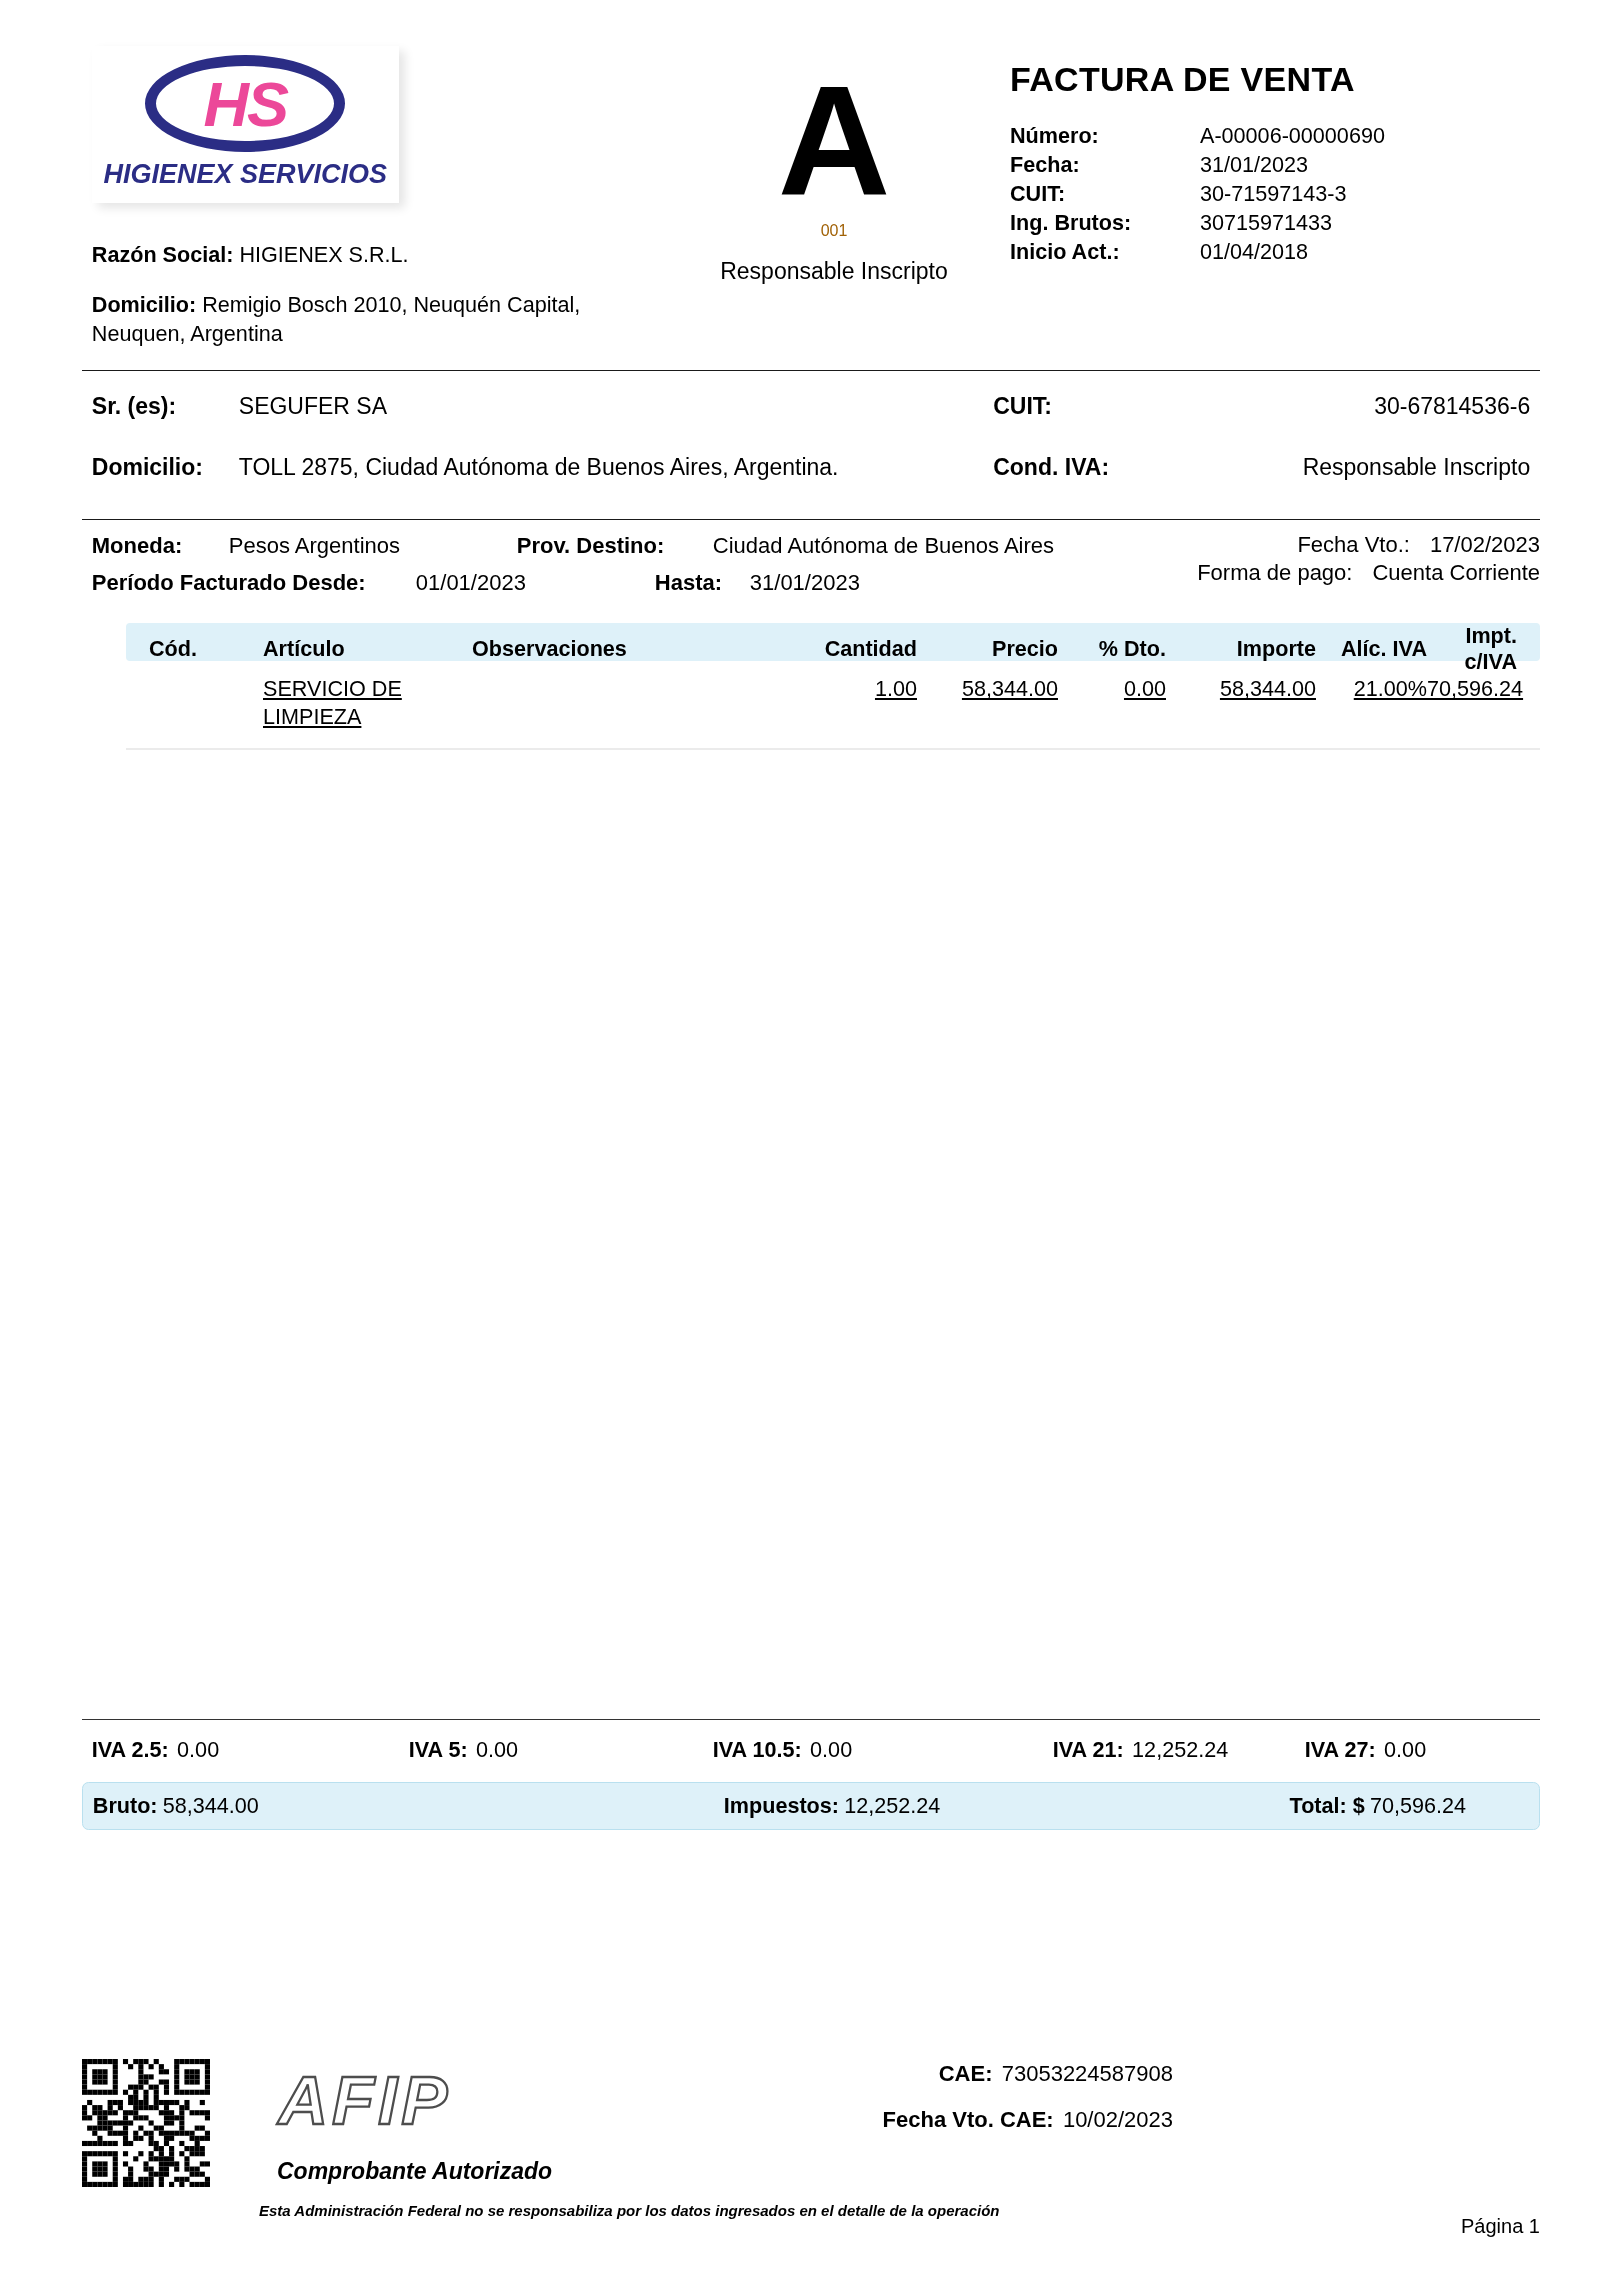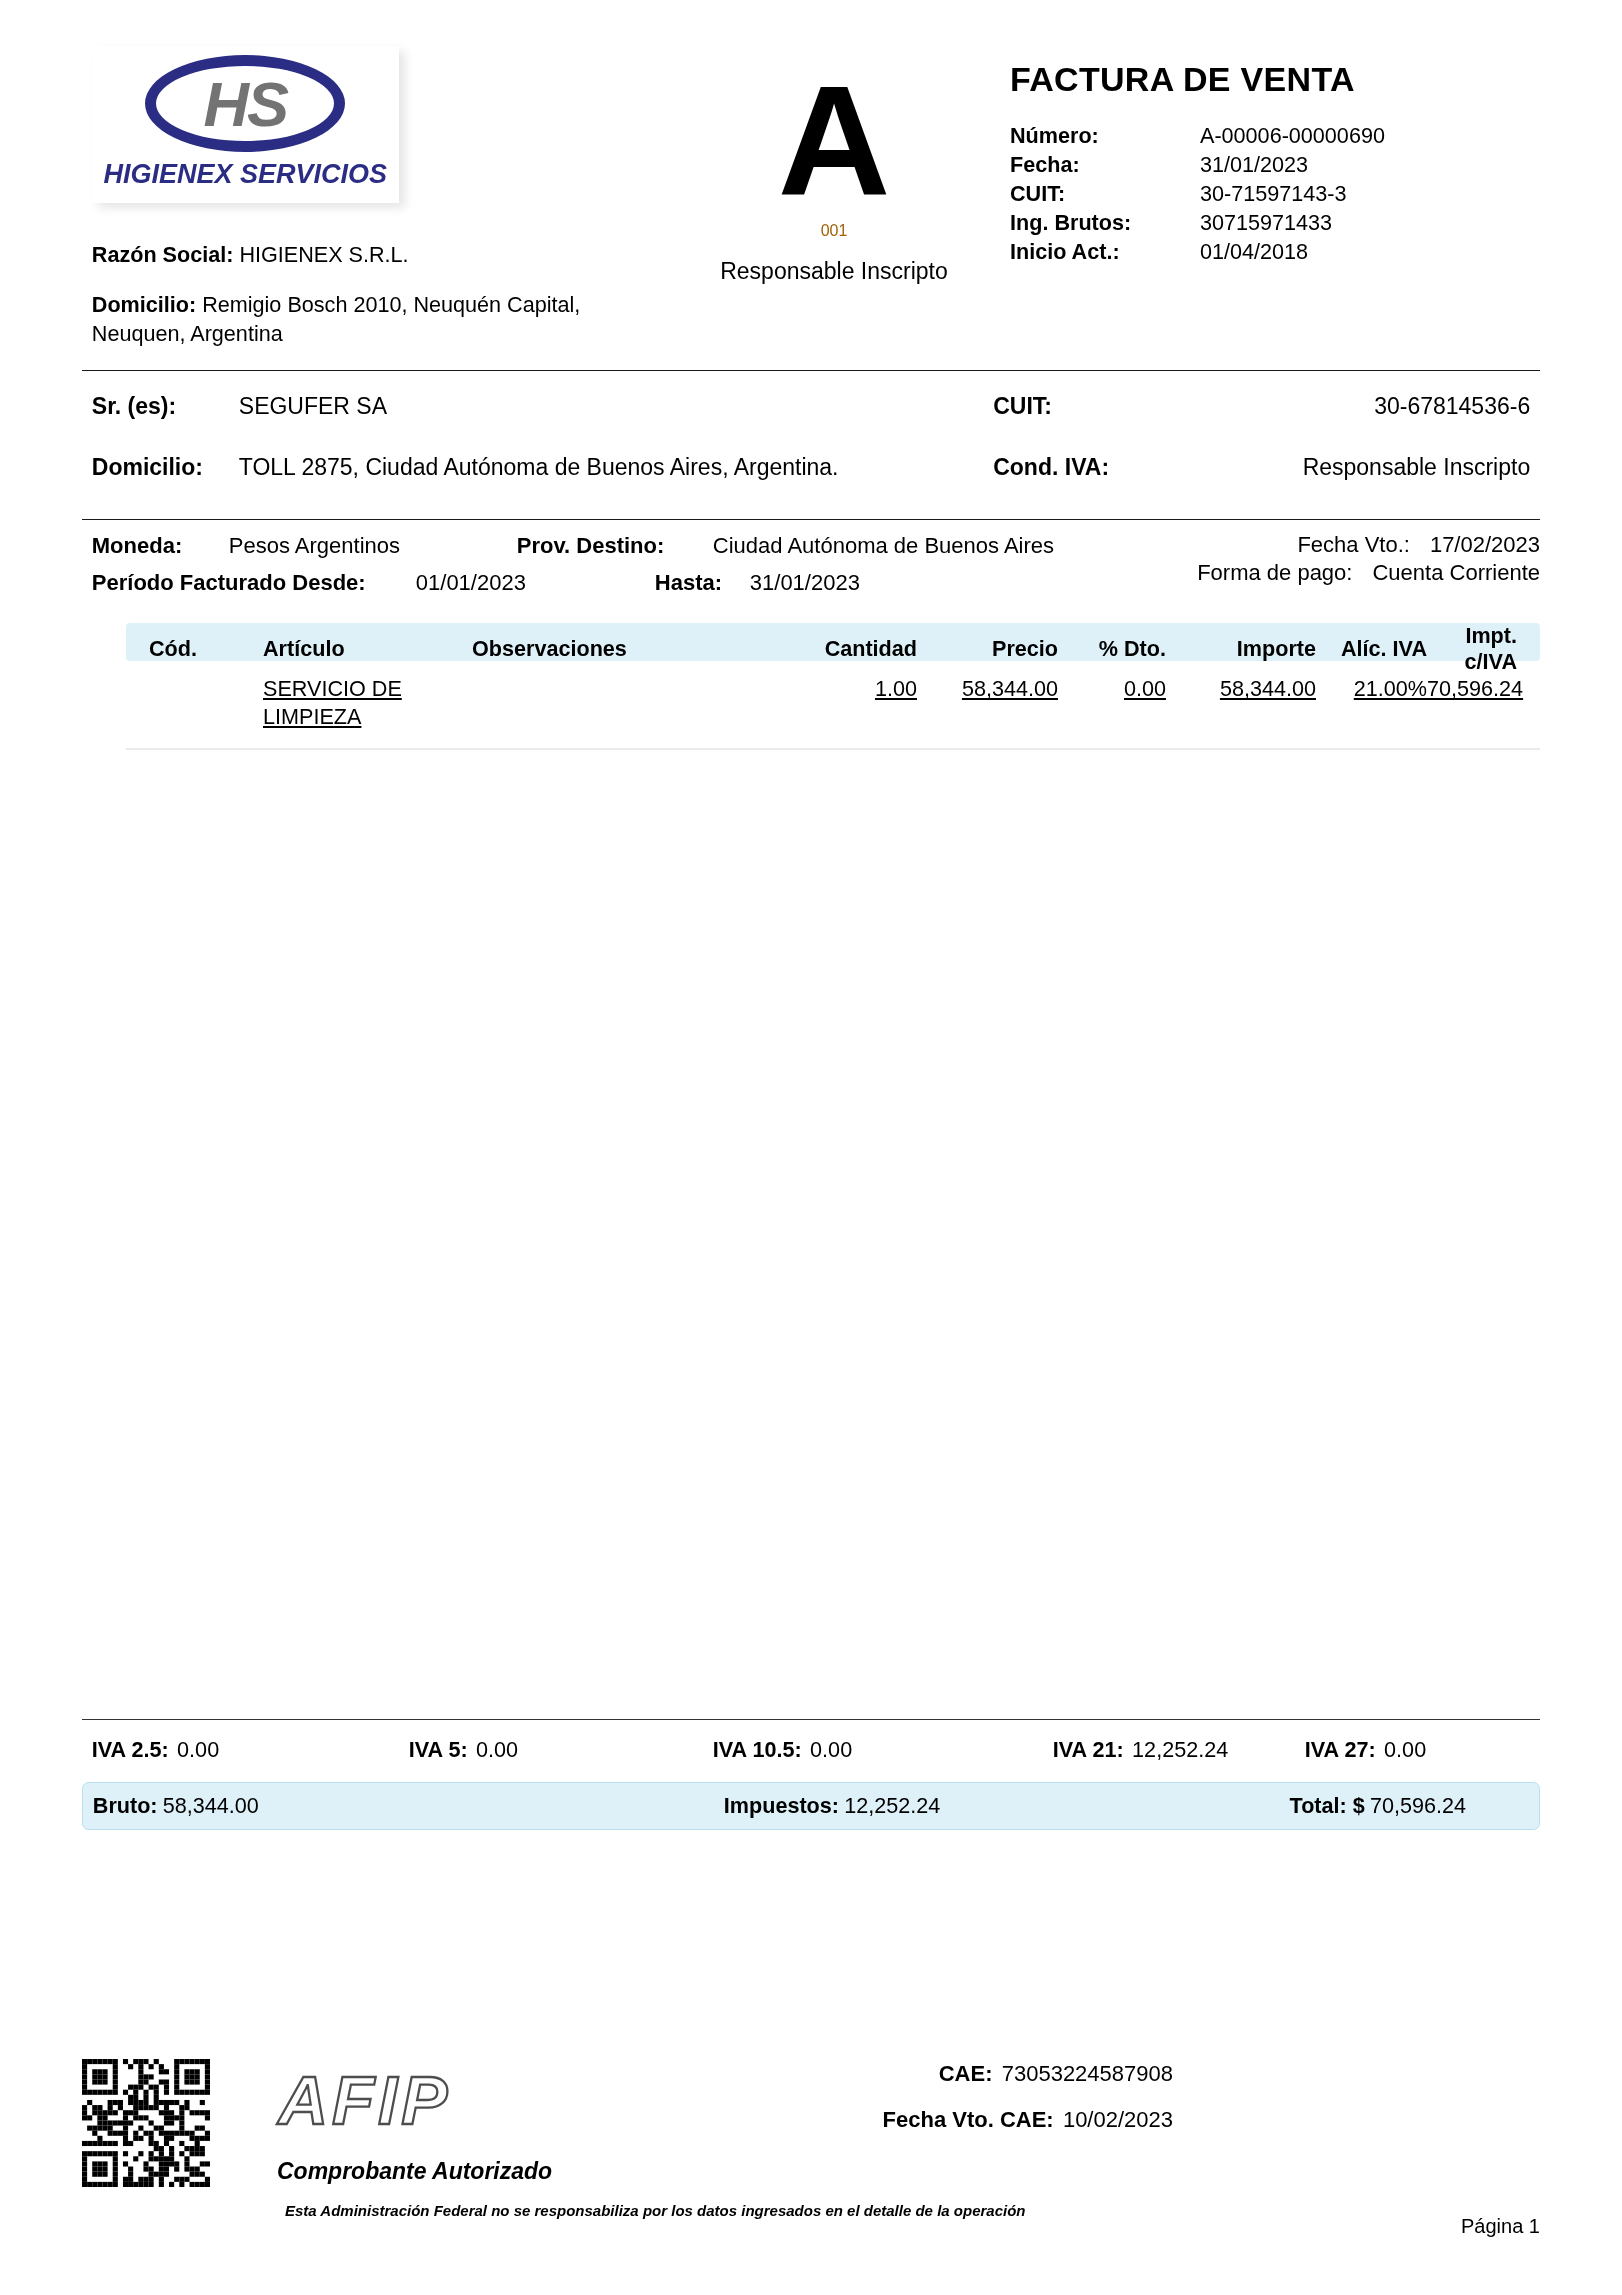--- a/index.html
+++ b/index.html
@@ -22,21 +22,21 @@
   .logo-card {
     width:307px; margin-left:9.8px; padding:9.2px 0 13px;
     text-align:center; box-shadow:5.9px 4.6px 9.2px rgba(0,0,0,0.10);
     background:#fff;
   }
   .logo-oval {
     width:200px; height:97px; margin:0 auto;
     border:11px solid #2b2d85; border-radius:50%;
     display:flex; align-items:center; justify-content:center;
   }
-  .logo-oval span { font-size:63px; font-weight:bold; font-style:italic; color:#737373; letter-spacing:-2px; }
+  .logo-oval span { font-size:63px; font-weight:bold; font-style:italic; color:#ec4899; letter-spacing:-2px; }
   .logo-name { margin-top:6.5px; font-size:27px; font-weight:bold; font-style:italic; color:#2b2d85; }
   .seller-lines { margin-top:38px; padding-left:9.8px; width:536px; line-height:1.32; }
   .seller-lines .row2 { margin-top:22px; }
 
   .letter-col { text-align:center; padding-top:31px; }
   .letter-a { font-size:156px; font-weight:bold; line-height:0.82; }
   .letter-code { font-size:16px; margin-top:17px; color:#a16207; }
   .letter-cond { font-size:23px; margin-top:18.3px; }
 
   .invoice-col { padding-top:14.4px; }
@@ -94,21 +94,21 @@
   .g-bruto { width:631px; }
   .g-imp { flex:1; }
   .g-total { margin-left:auto; }
   .totals .lab { margin-right:5.2px; }
 
   
   .footer { position:relative; height:200px; margin-top:229px; }
   .qr { position:absolute; left:0; top:0; width:128px; height:128px; }
   .afip-svg { position:absolute; left:193px; top:5.2px; }
   .comprobante { position:absolute; left:195px; top:99px; font-size:23px; font-weight:bold; font-style:italic; }
-  .disclaimer { position:absolute; left:203px; top:143px; font-size:15px; font-weight:bold; font-style:italic; white-space:nowrap; }
+  .disclaimer { position:absolute; left:177px; top:143px; font-size:15px; font-weight:bold; font-style:italic; white-space:nowrap; }
   .cae-block { position:absolute; left:687px; top:2px; width:404px; text-align:right; font-size:22px; }
   .cae-line { margin-bottom:19.6px; }
   .cae-line .lab { font-weight:bold; margin-right:9.2px; }
   .xubio-block { position:absolute; right:0; top:-21px; width:236px; }
   .hecho-en { text-align:center; font-size:17.7px; letter-spacing:2px; color:#231f20; margin-bottom:9.2px; padding-right:26px; }
   .xubio-row { display:flex; align-items:flex-end; justify-content:flex-end; }
   .xubio-word { font-size:36px; font-weight:bold; color:#2b3990; letter-spacing:0.7px; margin-left:6.5px; line-height:1; }
   .xubio-tld { font-size:19.6px; font-weight:bold; color:#5a6bb0; line-height:1.25; }
   .pagina { position:absolute; right:0; top:156px; font-size:20px; }
 </style>

